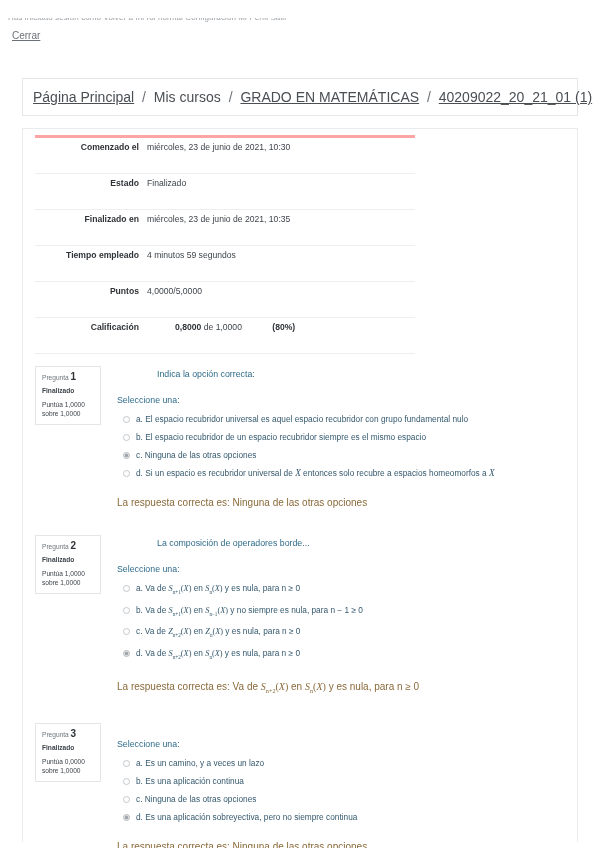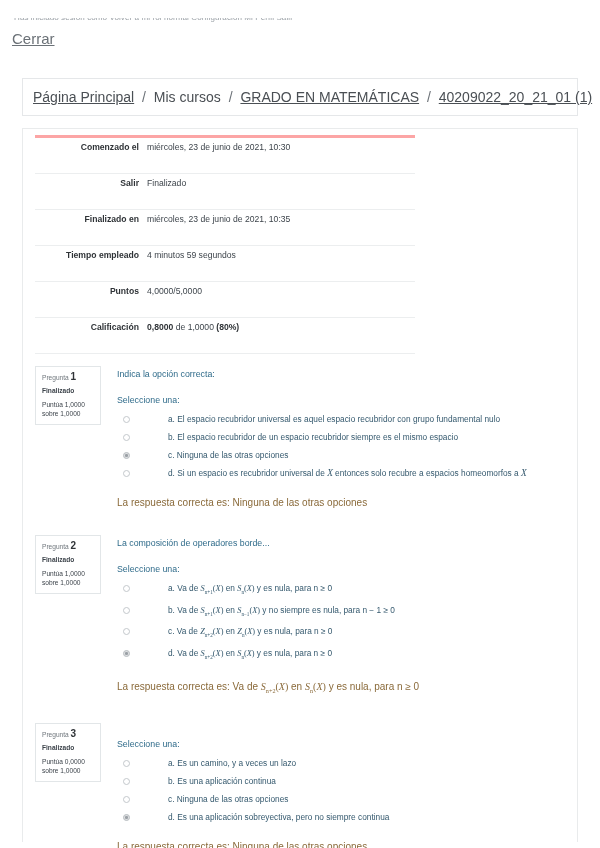--- a/index.html
+++ b/index.html
@@ -8,30 +8,30 @@
     width: 600px; height: 848px;
     background: #ffffff;
     font-family: "Liberation Sans", sans-serif;
     color: #3d444b;
     overflow: hidden;
   }
   .page { position: relative; width: 600px; height: 848px; background:#fff; }
 
   
   .cut-strip {
-    position:absolute; top:18px; left:14px; width:548px; height:7px;
+    position:absolute; top:18px; left:8px; width:548px; height:7px;
     overflow:hidden;
   }
   .cut-strip span {
     display:block; font-size:8px; line-height:8px; color:#9aa0a6;
     white-space:nowrap; margin-top:-4px; letter-spacing:.1px;
   }
   .cerrar-link {
     position:absolute; top:30px; left:12px;
-    font-size:15px; color:#6b7177; text-decoration:underline;
+    font-size:10px; color:#6b7177; text-decoration:underline;
     cursor:pointer;
   }
 
   
   .breadcrumb-card {
     position:absolute; top:78px; left:22px; width:556px; height:38px;
     border:1px solid #e5e7e9; background:#fff;
     display:flex; align-items:center; padding-left:10px;
   }
   .breadcrumb { font-size:14px; white-space:nowrap; }
@@ -55,40 +55,40 @@
   .summary th {
     text-align:right; vertical-align:top;
     font-size:8.6px; font-weight:bold; color:#2f3337;
     padding:4px 8px 4px 0; width:112px; line-height:11px;
   }
   .summary td {
     text-align:left; vertical-align:top;
     font-size:8.6px; font-weight:normal; color:#3d444b;
     padding:4px 0 20px 0; line-height:11px;
   }
-  .summary td b { font-weight:bold; color:#2f3337; }
+  .summary td b { font-weight:bold; color:#2f3337;margin-left:28px; }
 
   
   .qblock { position:relative; margin-top:12px; padding-left:12px; }
   .qinfo {
     position:absolute; left:12px; top:0;
     width:66px; min-height:56px;
     border:1px solid #e2e6e8; background:#fff;
     padding:5px 5px 6px 6px;
   }
   .qinfo .qnum { font-size:6.6px; color:#6f767c; line-height:10px; }
   .qinfo .qnum b { font-size:10px; color:#2f3337; font-weight:bold; }
   .qinfo .qstate { font-size:6.6px; color:#3d444b; font-weight:bold; margin-top:3px; line-height:9px;}
   .qinfo .qmark { font-size:6.6px; color:#3d444b; margin-top:5px; line-height:9px; }
 
   .qbody { margin-left:82px; padding-top:2px; }
-  .qtext { font-size:8.8px; color:#2f6b8a; line-height:13px; }
+  .qtext { font-size:8.8px; color:#2f6b8a; line-height:13px;margin-left:40px; }
   .qselect { font-size:8.8px; color:#2f6b8a; margin-top:13px; line-height:13px; }
 
-  .opt { display:flex; align-items:flex-start; margin-top:7px;gap:32px; }
+  .opt { display:flex; align-items:flex-start; margin-top:7px; }
   .radio {
     flex:0 0 auto; width:7px; height:7px; border-radius:50%;
     border:1px solid #c3c8cc; background:#fff; margin:2px 6px 0 6px;
     position:relative;
   }
   .radio.checked { background:#dddfe1; border-color:#b9bec2; }
   .radio.checked::after {
     content:""; position:absolute; left:1.4px; top:1.4px;
     width:2.6px; height:2.6px; border-radius:50%; background:#9aa0a5;
   }
@@ -133,21 +133,21 @@
 
   <div class="content-card">
 
     <table class="summary">
       <tbody>
         <tr>
           <th>Comenzado el</th>
           <td>miércoles, 23 de junio de 2021, 10:30</td>
         </tr>
         <tr>
-          <th>Salir</th>
+          <th>Estado</th>
           <td>Finalizado</td>
         </tr>
         <tr>
           <th>Finalizado en</th>
           <td>miércoles, 23 de junio de 2021, 10:35</td>
         </tr>
         <tr>
           <th>Tiempo empleado</th>
           <td>4 minutos 59 segundos</td>
         </tr>

